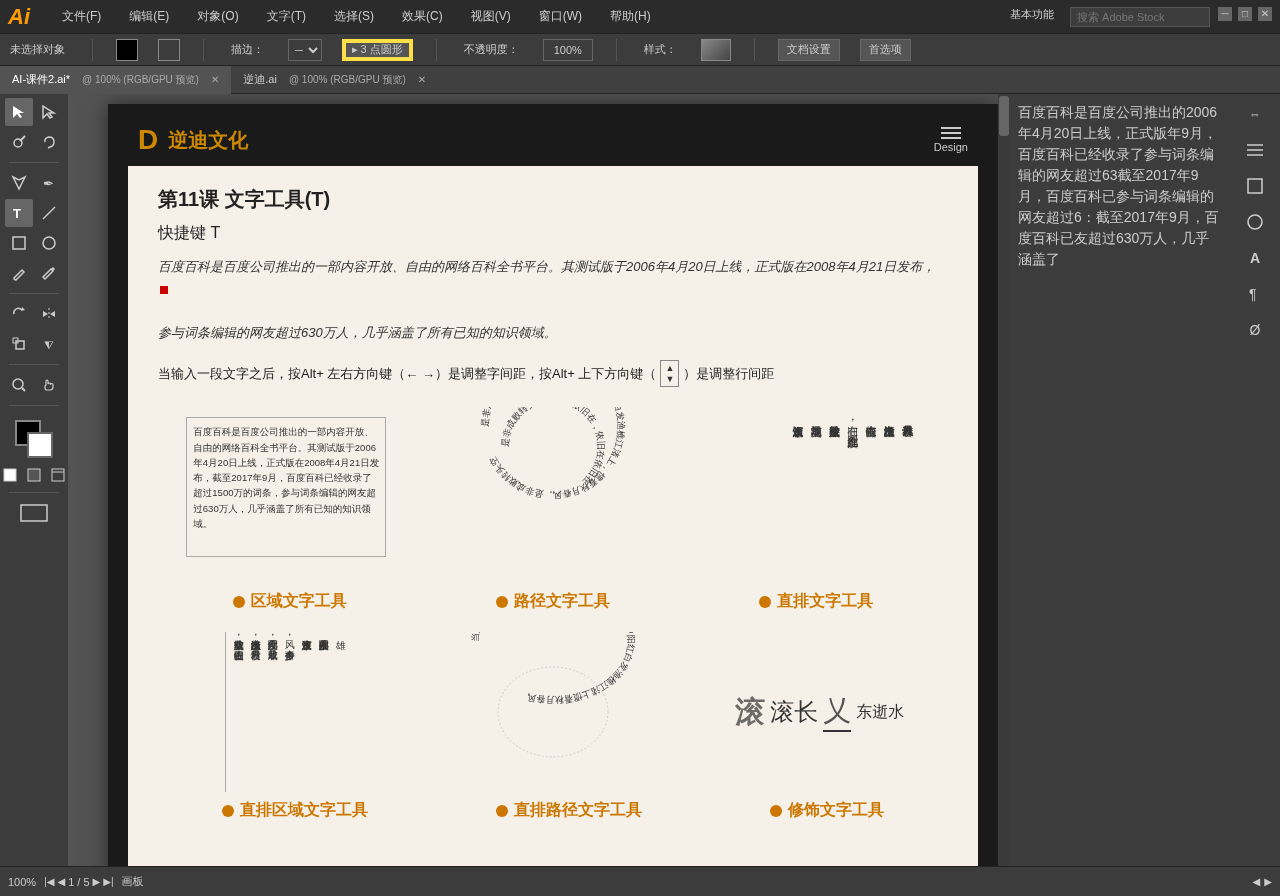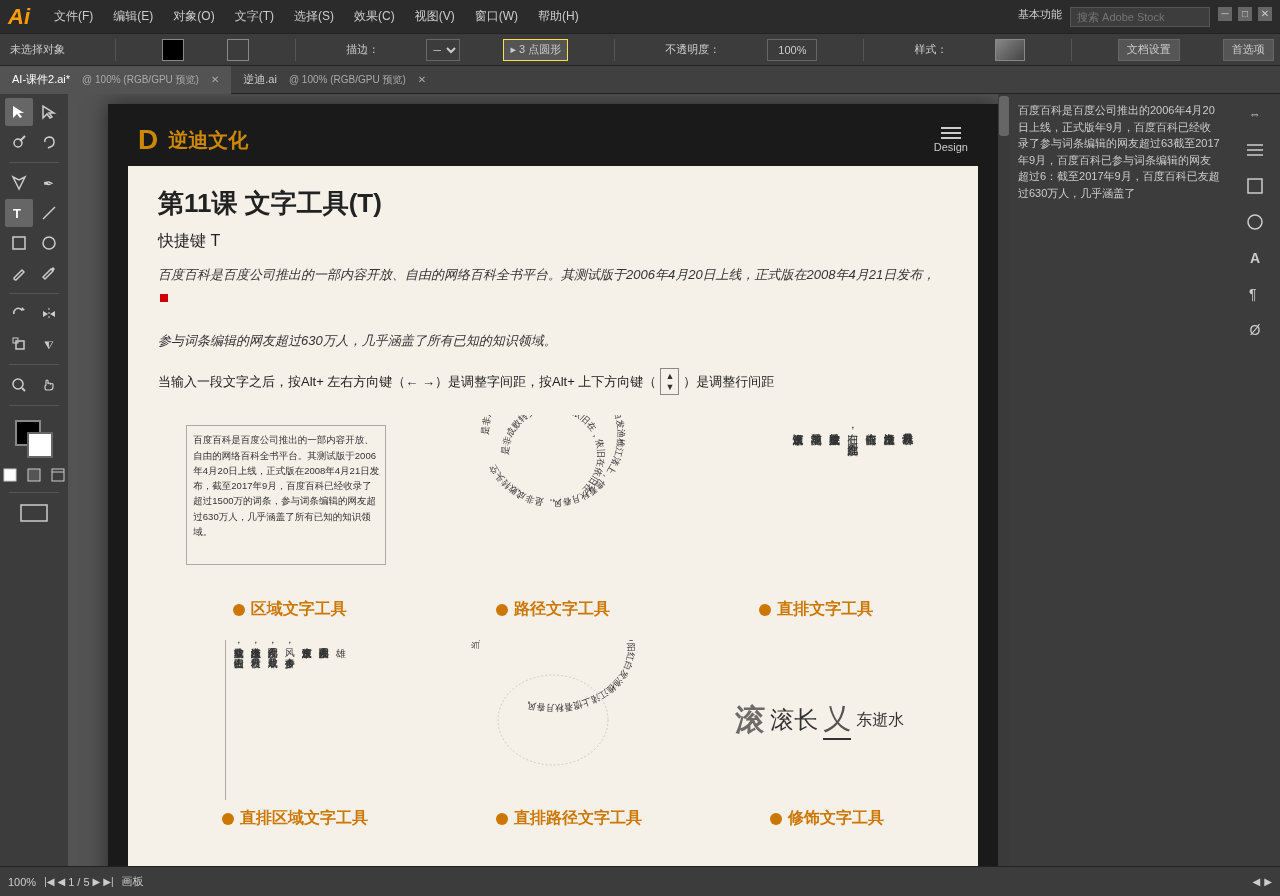--- a/index.html
+++ b/index.html
@@ -5,21 +5,21 @@
     * { margin: 0; padding: 0; box-sizing: border-box; }
     body { width: 1280px; height: 896px; overflow: hidden; background: #535353; font-family: 'Arial', sans-serif; position: relative; }
 
     
     .menu-bar {
       height: 33px;
       background: #2b2b2b;
       display: flex;
       align-items: center;
       padding: 0 8px;
-      gap: 12px;
+      gap: 20px;
       position: absolute;
       top: 0; left: 0; right: 0;
       z-index: 100;
     }
     .menu-bar .ai-logo {
       color: #ff9a00;
       font-size: 22px;
       font-weight: bold;
       font-style: italic;
       margin-right: 8px;
@@ -37,20 +37,21 @@
       gap: 8px;
     }
     .menu-bar-right .search-box {
       background: #3d3d3d;
       border: 1px solid #555;
       color: #aaa;
       font-size: 11px;
       padding: 2px 6px;
       width: 140px;
       height: 20px;
+      margin-left: 8px;
     }
     .window-controls { display: flex; gap: 6px; }
     .window-btn {
       width: 14px; height: 14px;
       background: #666;
       display: inline-block;
       font-size: 10px;
       color: #ccc;
       text-align: center;
       line-height: 14px;
@@ -62,21 +63,20 @@
       background: #3c3c3c;
       display: flex;
       align-items: center;
       padding: 0 6px;
       gap: 20px;
       position: absolute;
       top: 33px; left: 0; right: 0;
       z-index: 100;
       border-top: 1px solid #222;
       border-bottom: 1px solid #222;
-      justify-content: space-between;
     }
     .toolbar-item {
       color: #ccc;
       font-size: 11px;
       padding: 2px 4px;
       display: flex;
       align-items: center;
       gap: 2px;
     }
     .toolbar-select {
@@ -238,21 +238,21 @@
       right: 50px;
       width: 220px;
       bottom: 30px;
       background: #3c3c3c;
       z-index: 89;
       padding: 8px;
       overflow-y: auto;
     }
     .secondary-right-text {
       color: #ccc;
-      font-size: 11px;
+      font-size: 14px;
       line-height: 1.5;
     }
 
     
     .canvas-area {
       position: absolute;
       top: 94px;
       left: 68px;
       right: 270px;
       bottom: 30px;
@@ -302,21 +302,21 @@
 
     
     .content-area {
       background: #f5f0e8;
       margin: 0 20px 0;
       padding: 20px 30px;
       min-height: 700px;
     }
 
     .lesson-title {
-      font-size: 26px;
+      font-size: 20px;
       font-weight: bold;
       color: #222;
       margin-bottom: 10px;
     }
     .shortcut-line {
       font-size: 16px;
       color: #222;
       margin-bottom: 12px;
     }
     .description-text {
@@ -489,21 +489,21 @@
 <div class="toolbar">
   <span class="toolbar-item">未选择对象</span>
   <div class="toolbar-divider"></div>
   <div class="swatch"></div>
   <div class="swatch" style="background:transparent;border:1px solid #888;"></div>
   <div class="toolbar-divider"></div>
   <span class="toolbar-item">描边：</span>
   <select class="toolbar-select">
     <option>─</option>
   </select>
-  <div style="background:#555;border:1px solid #fde047;color:#ccc;font-size:11px;padding:2px 6px;height:22px;display:flex;align-items:center;">▸ 3 点圆形</div>
+  <div style="background:#555;border:4px solid #fde047;color:#ccc;font-size:11px;padding:2px 6px;height:22px;display:flex;align-items:center;">▸ 3 点圆形</div>
   <div class="toolbar-divider"></div>
   <span class="toolbar-item">不透明度：</span>
   <input class="toolbar-input" value="100%" style="">
   <div class="toolbar-divider"></div>
   <span class="toolbar-item">样式：</span>
   <div class="swatch" style="width:30px;height:22px;background:linear-gradient(135deg,#888,#444);"></div>
   <div class="toolbar-divider"></div>
   <button class="toolbar-btn">文档设置</button>
   <button class="toolbar-btn">首选项</button>
 </div>

